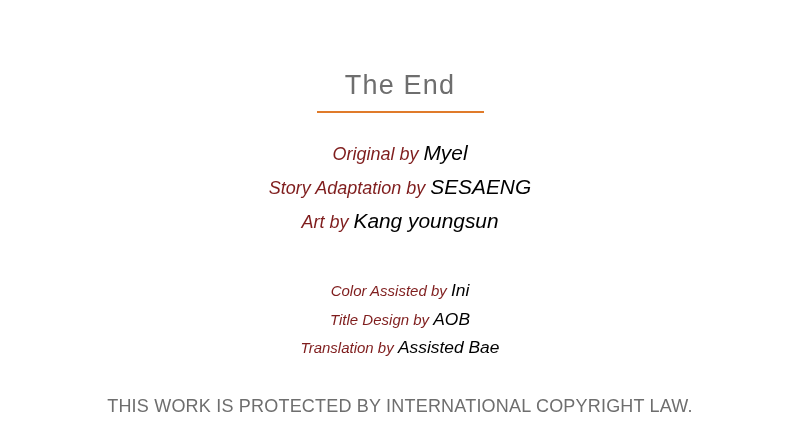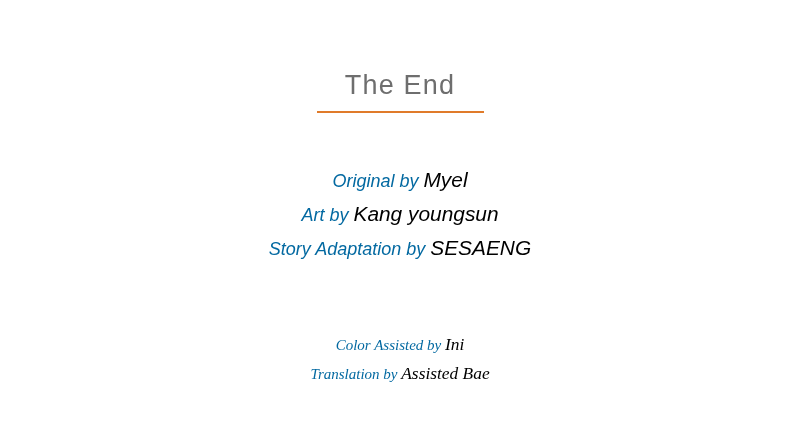--- a/index.html
+++ b/index.html
@@ -16,21 +16,20 @@
   }
 
   .page {
     position: relative;
     width: 800px;
     height: 385px;
     background: #ffffff;
     display: flex;
     flex-direction: column;
     align-items: center;
-    gap: 27px;
   }
 
   
   .title-block {
     margin-top: 72px;
     display: flex;
     flex-direction: column;
     align-items: center;
   }
   .end-title {
@@ -64,26 +63,25 @@
 
   .credit-line {
     white-space: nowrap;
     line-height: 1.62;
   }
   .credits-primary .credit-line {
     font-size: 18px;
   }
   .credits-secondary .credit-line {
     font-size: 15px;
-    font-family: Liberation Serif, serif;
   }
 
   .credit-role {
     font-style: italic;
-    color: #0369a1;
+    color: #7f1d1d;
     text-align: center;
   }
   .credit-name {
     font-style: italic;
     color: #000000;
     font-size: 1.16em;
   }
 
   
   .copyright {
@@ -103,33 +101,37 @@
     <div class="end-title">The End</div>
     <div class="title-rule"></div>
   </div>
 
   <div class="credits-primary">
     <div class="credit-line">
       <span class="credit-role">Original by</span>
       <span class="credit-name">Myel</span>
     </div>
     <div class="credit-line">
+      <span class="credit-role">Story Adaptation by</span>
+      <span class="credit-name">SESAENG</span>
+    </div>
+    <div class="credit-line">
       <span class="credit-role">Art by</span>
       <span class="credit-name">Kang youngsun</span>
-    </div>
-    <div class="credit-line">
-      <span class="credit-role">Story Adaptation by</span>
-      <span class="credit-name">SESAENG</span>
     </div>
   </div>
 
   <div class="credits-secondary">
     <div class="credit-line">
       <span class="credit-role">Color Assisted by</span>
       <span class="credit-name">Ini</span>
+    </div>
+    <div class="credit-line">
+      <span class="credit-role">Title Design by</span>
+      <span class="credit-name">AOB</span>
     </div>
     <div class="credit-line">
       <span class="credit-role">Translation by</span>
       <span class="credit-name">Assisted Bae</span>
     </div>
   </div>
 
   <div class="copyright">THIS WORK IS PROTECTED BY INTERNATIONAL COPYRIGHT LAW.</div>
 
 </div>

